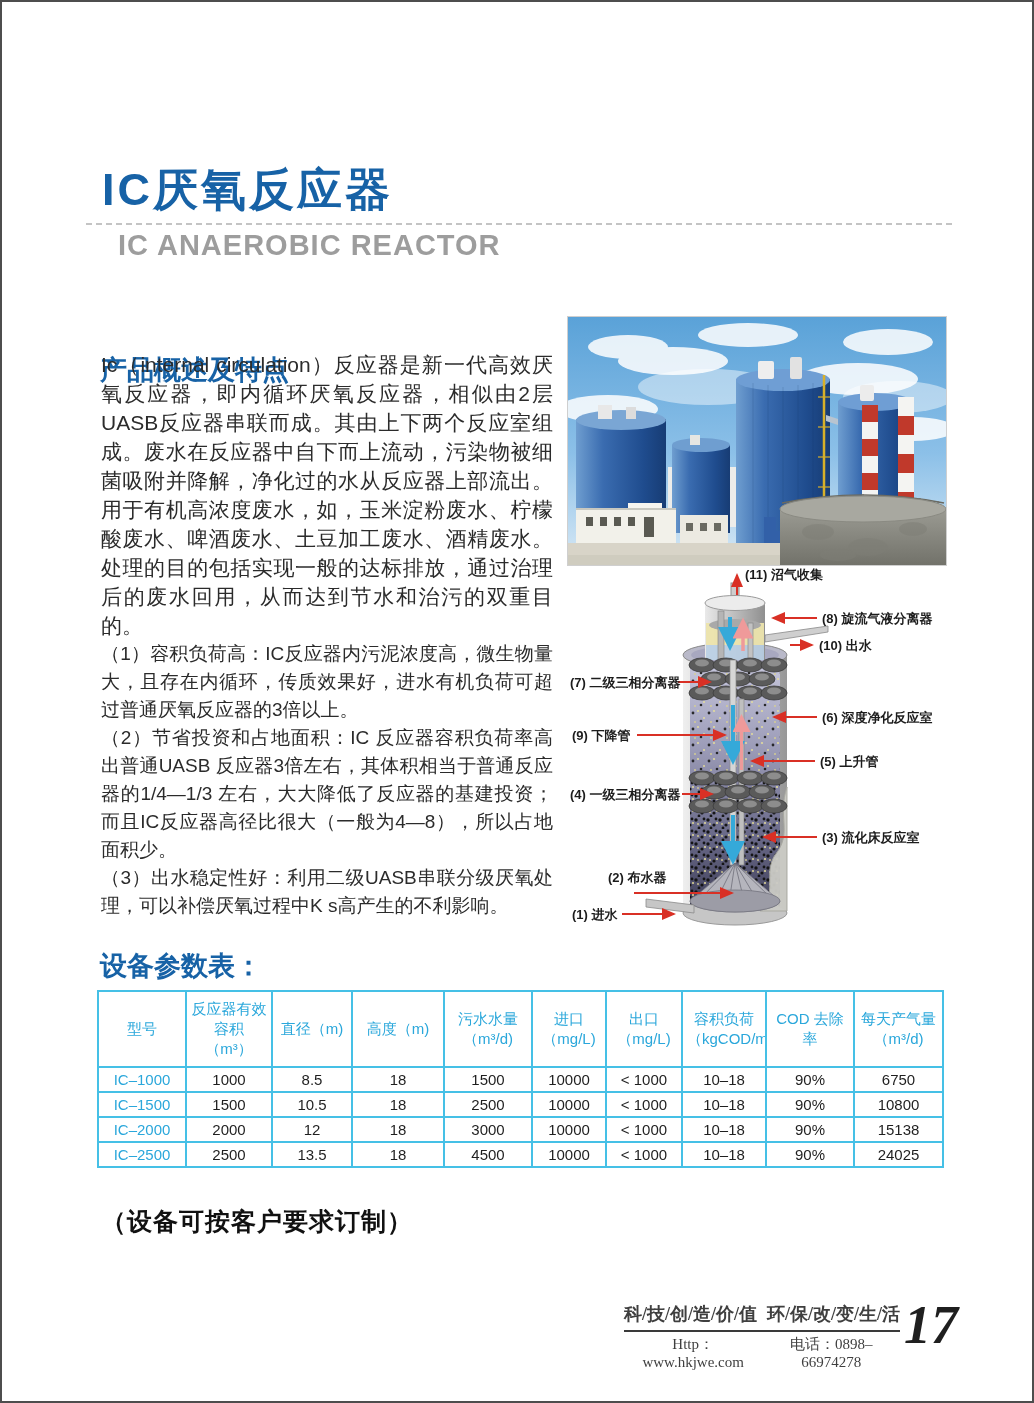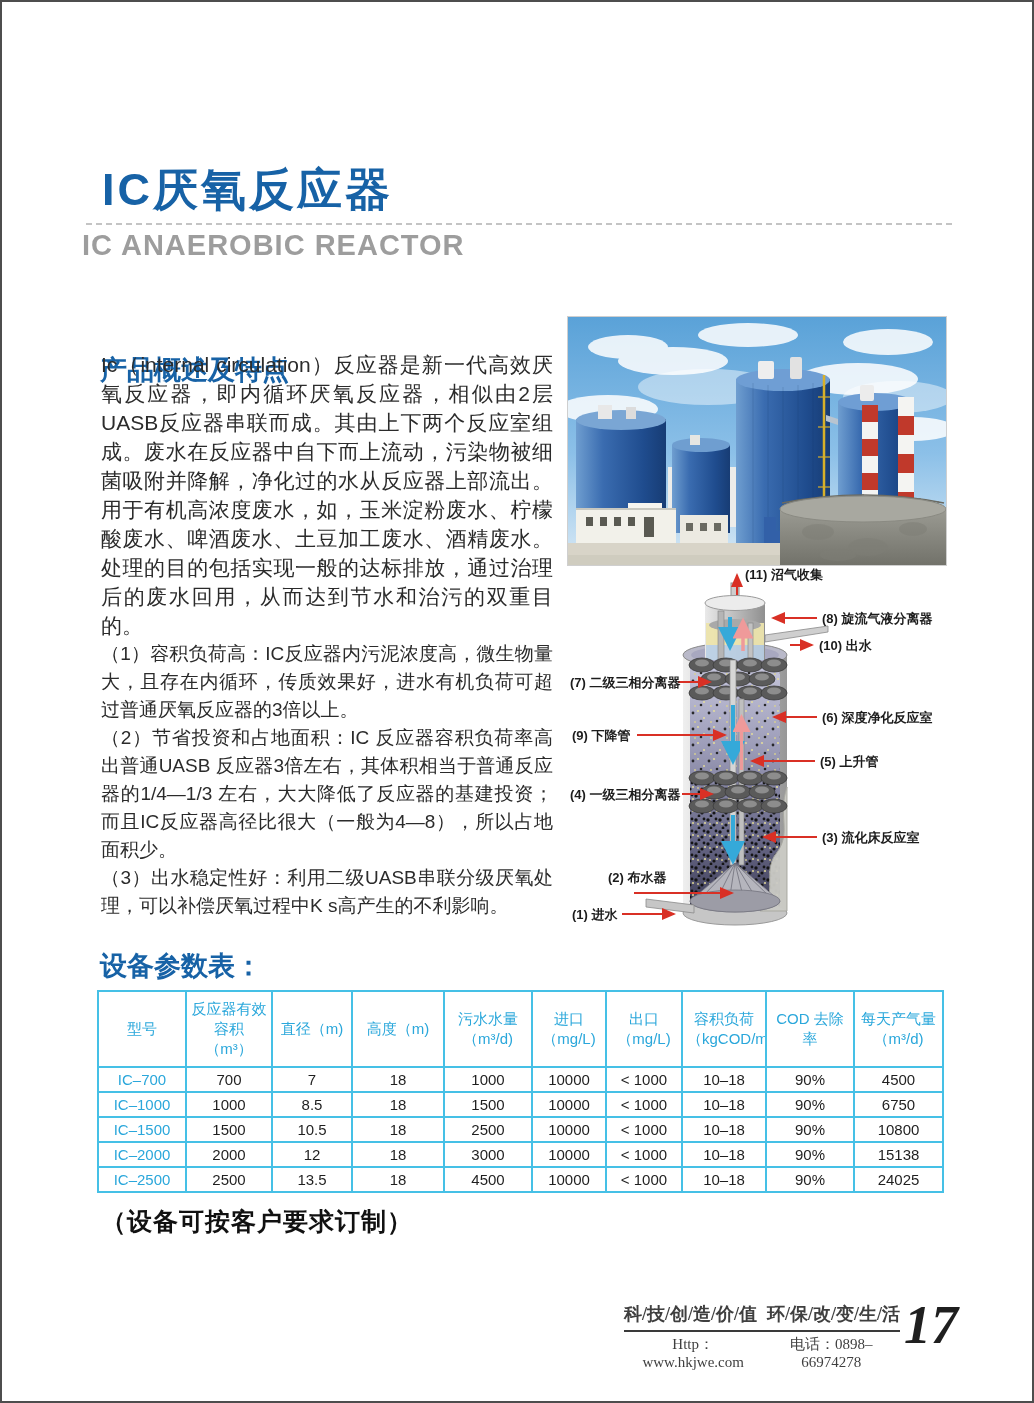--- a/index.html
+++ b/index.html
@@ -5,21 +5,21 @@
   html,body{margin:0;padding:0;background:#888;}
   .page{
     position:relative; width:1034px; height:1403px; background:#ffffff;
     border:2px solid #4d4d4d; box-sizing:border-box; overflow:hidden;
     font-family:"Liberation Sans","DejaVu Sans",sans-serif;
   }
   
   .title-cn{position:absolute; left:100px; top:158px; font-size:45px; font-weight:bold;
     color:#1762a6; letter-spacing:3px; white-space:nowrap;}
   .title-divider{position:absolute; left:84px; top:221px; width:866px; border-top:2px dashed #c4c4c4;}
-  .title-en{position:absolute; left:80px; top:227px; font-size:29px; font-weight:bold;
+  .title-en{position:absolute; left:116px; top:227px; font-size:29px; font-weight:bold;
     color:#9d9d9d; letter-spacing:1px; white-space:nowrap;text-align:center;}
   
   .sec-heading{position:absolute; font-size:27px; font-weight:bold; color:#1762a6; white-space:nowrap;}
   .h-overview{left:98px; top:308px;margin-top:42px;}
   .h-table{left:98px; top:946px;}
   .overview-text{position:absolute; left:99px; top:348px; width:452px;
     font-size:21px; line-height:29px; color:#2b2b2b; text-align:justify;}
   .features-text{position:absolute; left:99px; top:638px; width:452px;
     font-size:19px; line-height:28px; color:#2b2b2b; text-align:justify;}
   .features-text p{margin:0;}
@@ -415,32 +415,20 @@
           <th>高度（m)</th>
           <th>污水水量（m³/d)</th>
           <th>进口（mg/L)</th>
           <th>出口（mg/L)</th>
           <th>容积负荷（kgCOD/m³/d)</th>
           <th>COD 去除率</th>
           <th>每天产气量（m³/d)</th>
         </tr>
       </thead>
       <tbody>
-        <tr>
-          <td class="model">IC–700</td>
-          <td>700</td>
-          <td>7</td>
-          <td>18</td>
-          <td>1000</td>
-          <td>10000</td>
-          <td>&lt; 1000</td>
-          <td>10–18</td>
-          <td>90%</td>
-          <td>4500</td>
-        </tr>
         <tr>
           <td class="model">IC–1000</td>
           <td>1000</td>
           <td>8.5</td>
           <td>18</td>
           <td>1500</td>
           <td>10000</td>
           <td>&lt; 1000</td>
           <td>10–18</td>
           <td>90%</td>

